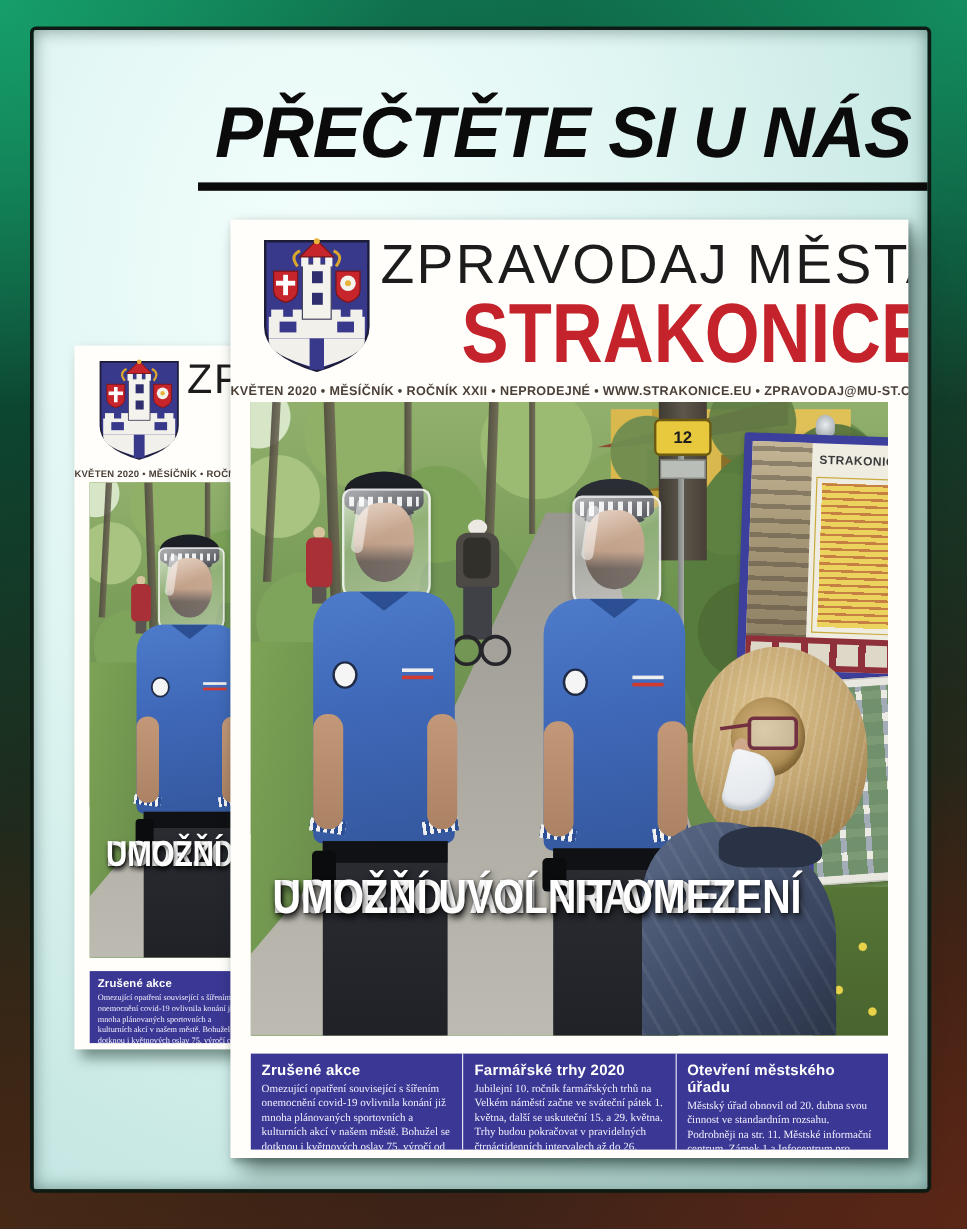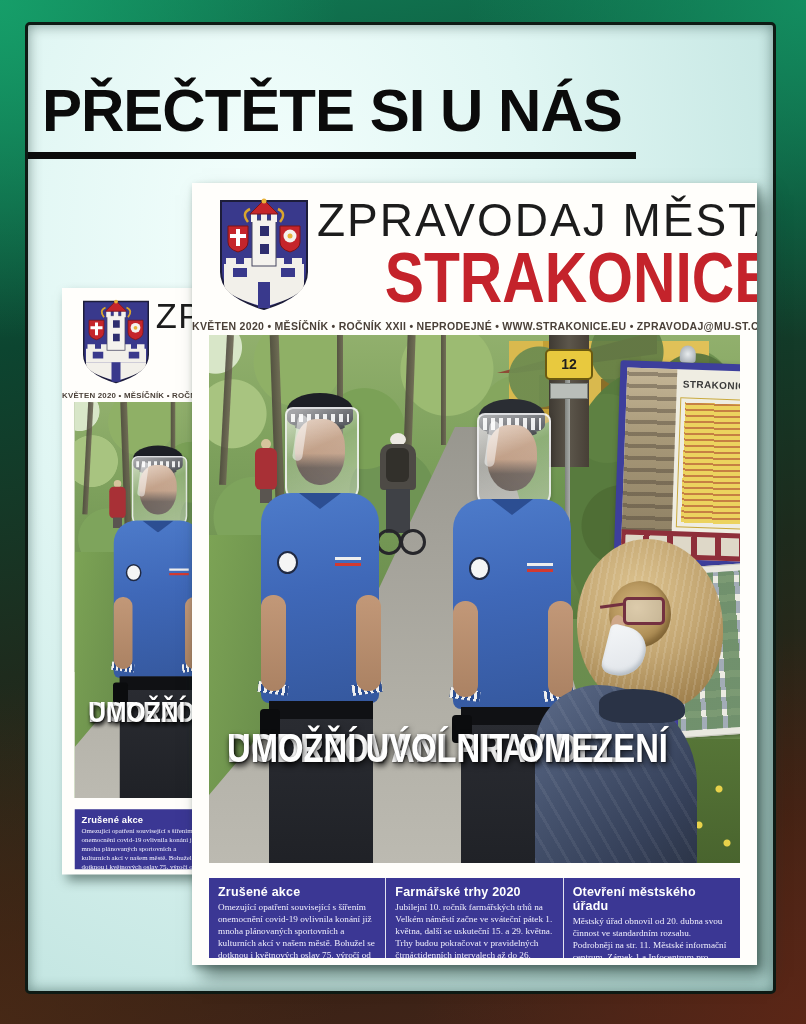--- a/index.html
+++ b/index.html
@@ -8,21 +8,21 @@
     background:
       radial-gradient(circle at 0% 0%, rgba(22,160,106,.95), transparent 26%),
       radial-gradient(circle at 100% 0%, rgba(20,148,100,.85), transparent 26%),
       radial-gradient(circle at 100% 100%, rgba(92,38,22,.95), transparent 30%),
       radial-gradient(circle at 0% 100%, rgba(74,42,22,.8), transparent 26%),
       linear-gradient(170deg,#117a54 0%,#0c4530 30%,#1e2b1d 58%,#342013 82%,#44251a 100%);
   }
   .mat{position:absolute;left:25px;top:22px;right:30px;bottom:30px;border:3px solid #0e1a14;border-radius:5px;
     background:radial-gradient(ellipse at 32% 22%, #f4fffd 0%, #e0f6f3 38%, #c4e6e2 78%, #b4dbd6 100%);
     box-shadow:inset 0 0 14px rgba(0,35,28,.45);}
-  .banner-wrap{position:absolute;top:54px;left:0;width:100%;text-align:left;z-index:5;}
+  .banner-wrap{position:absolute;top:54px;left:0;width:100%;text-align:right;z-index:5;font-style:italic;}
   .banner{display:inline-block;font-size:60px;font-weight:bold;letter-spacing:-1px;color:#0b0b0b;
     padding:0 14px 10px 14px;border-bottom:7px solid #0b0b0b;line-height:1.05;}
 
   
   .cover{position:absolute;width:565px;height:782px;background:#fffefb;overflow:hidden;}
   .front{left:164px;top:158px;z-index:3;box-shadow:10px 12px 18px rgba(22,45,38,.55),2px 3px 6px rgba(22,45,38,.35);}
   .back{left:34px;top:263px;z-index:2;transform:scale(0.75);transform-origin:0 0;
     box-shadow:7px 9px 14px rgba(22,45,38,.5);}
 
   .masthead{position:absolute;left:0;top:0;width:565px;height:152px;}

